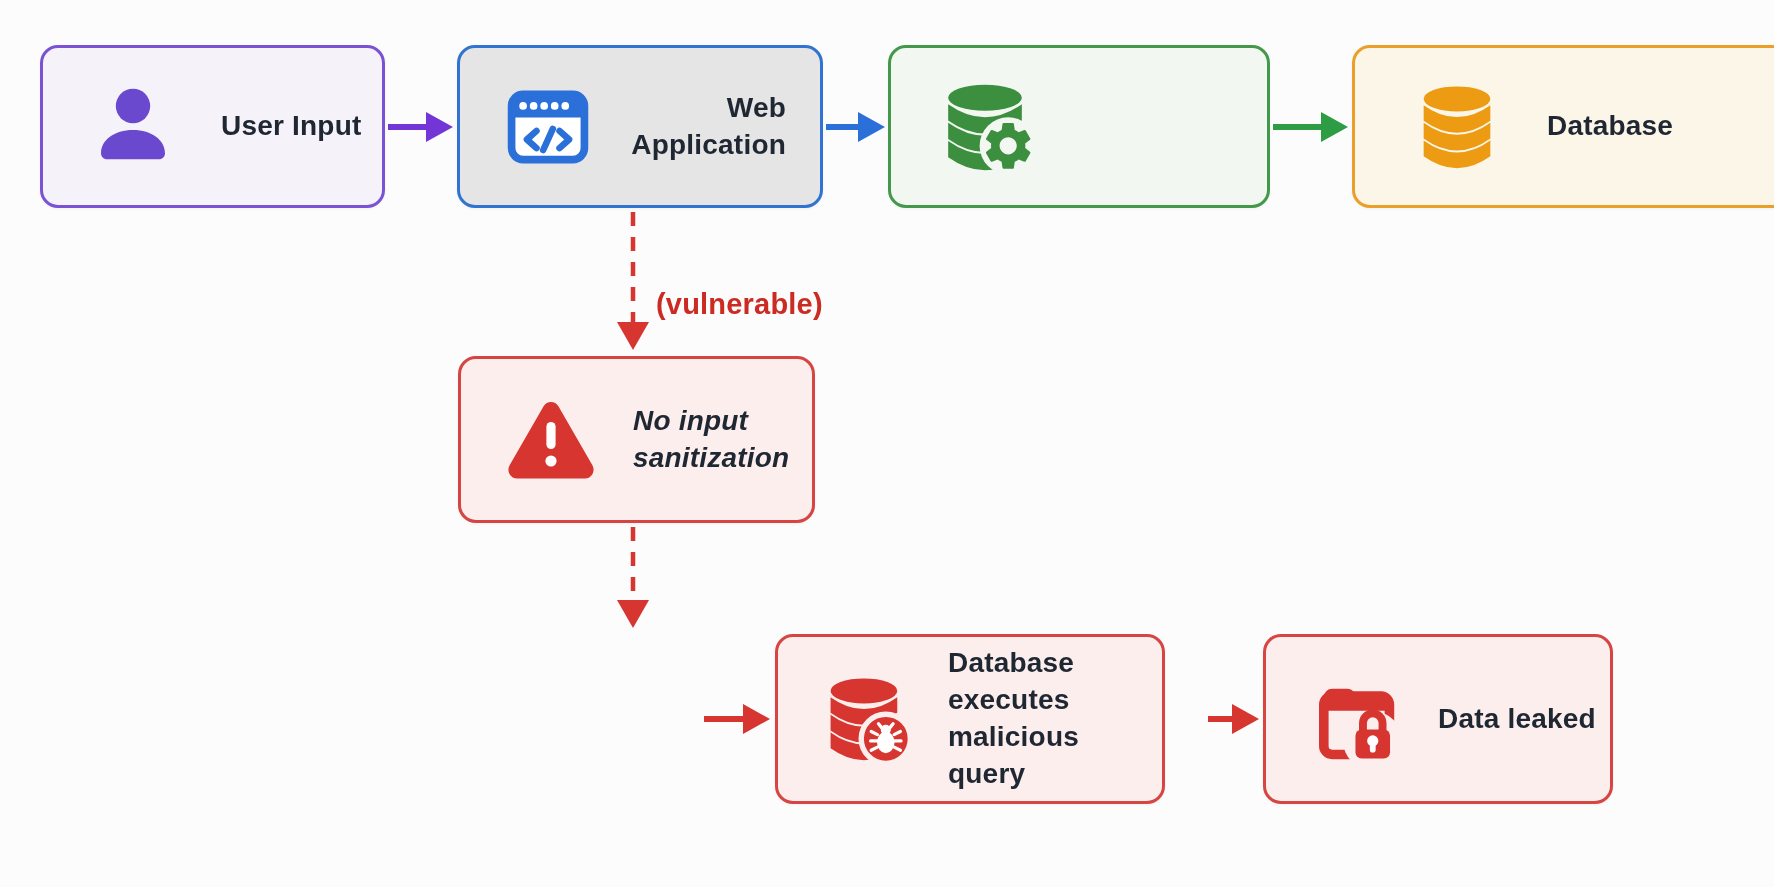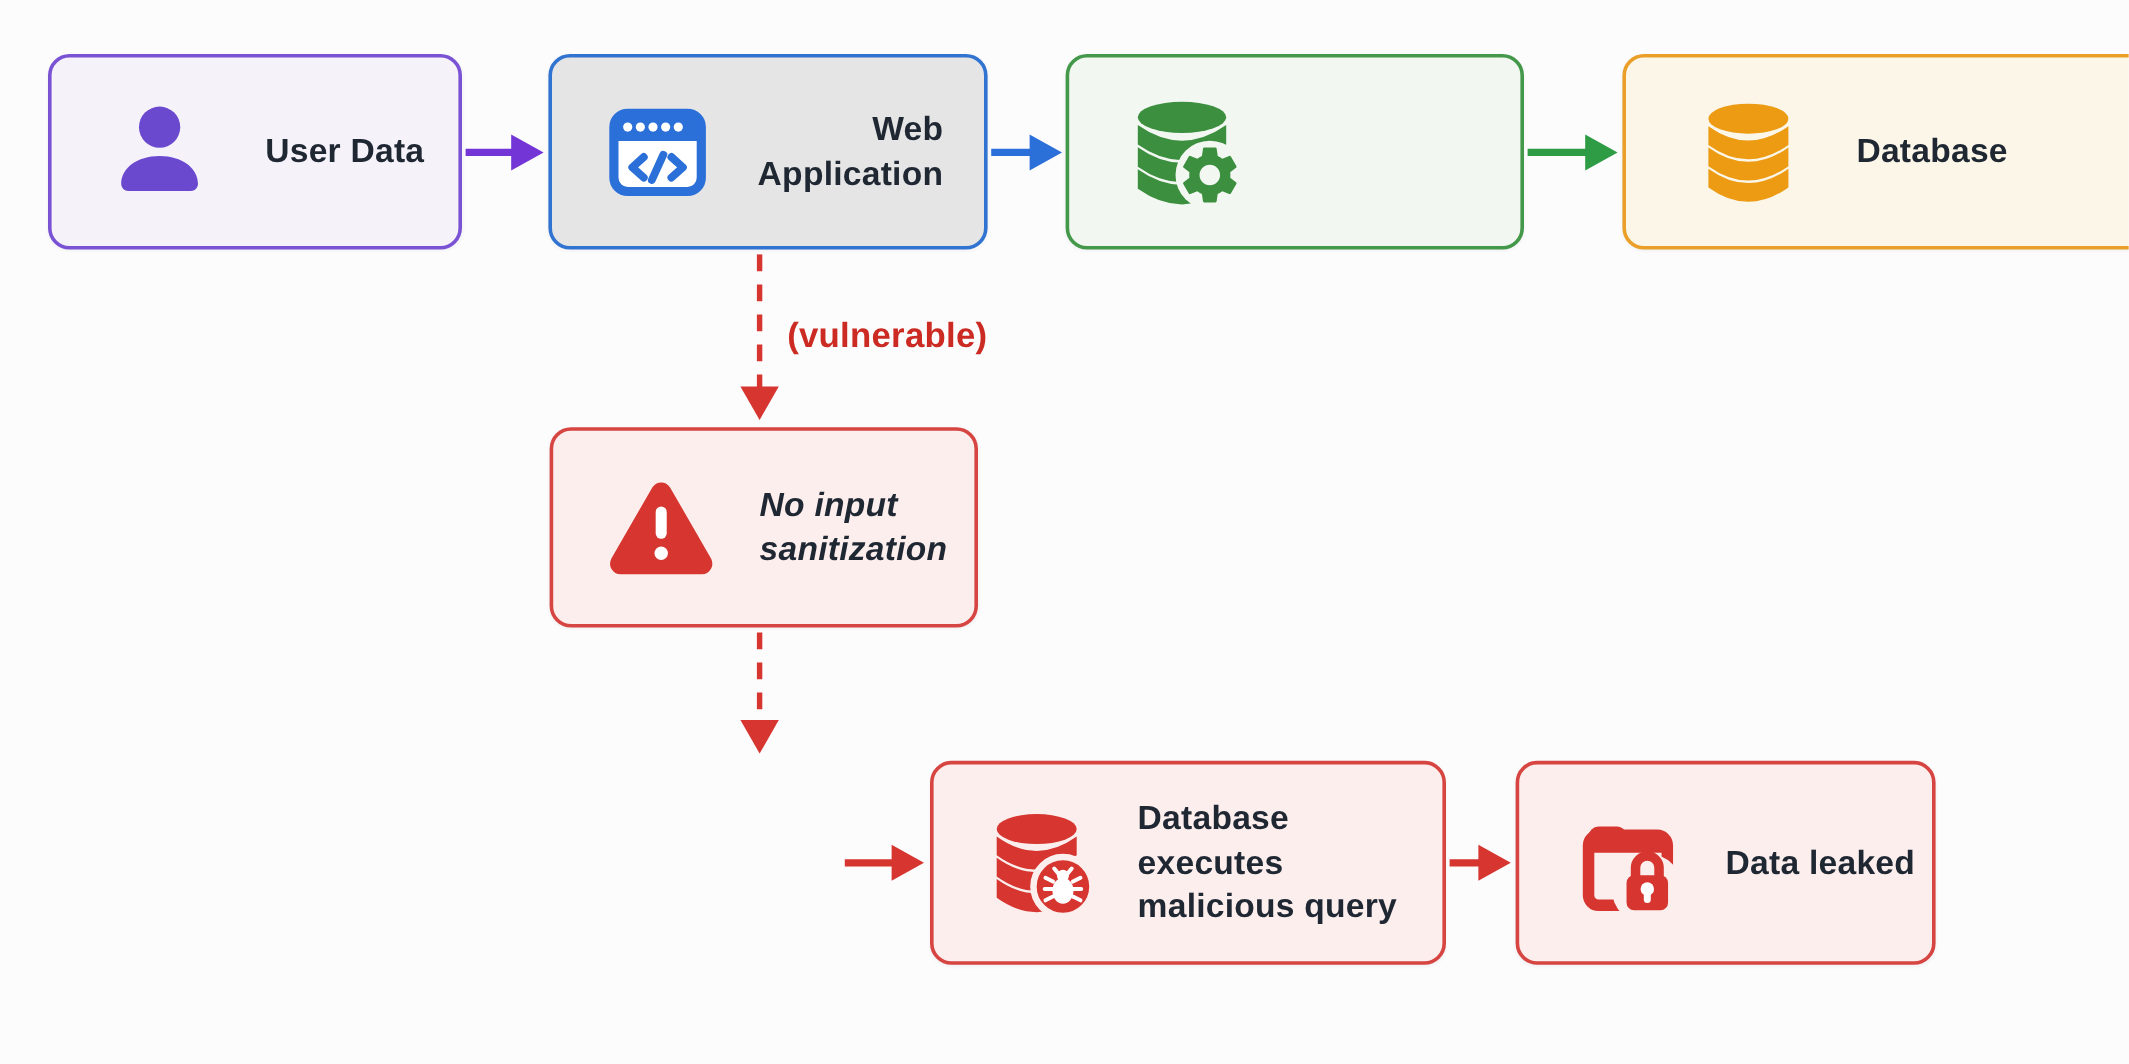--- a/index.html
+++ b/index.html
@@ -42,33 +42,33 @@
   }
   
   .n-user     { left: 40px;   top: 45px;  width: 345px; height: 163px; border-color:#7A52D4; background:#F5F2FA; }
   .n-web      { left: 457px;  top: 45px;  width: 366px; height: 163px; border-color:#3173D1; background:#e5e5e5; gap:14px;text-align:right; }
   .n-sql      { left: 888px;  top: 45px;  width: 382px; height: 163px; border-color:#44984A; background:#F2F8F1; gap:34px; }
   .n-db       { left: 1352px; top: 45px;  width: 454px; height: 163px; border-color:#E99F28; background:#FBF6E8; padding-left:52px; }
   
   .n-noinput  { left: 458px;  top: 356px; width: 357px; height: 167px; border-color:#D64541; background:#FBEEEC; gap:34px; }
   
   .n-attacker { left: 278px;  top: 634px; width: 422px; height: 170px; border-color:#D64541; background:#FBEEEC; padding-left:36px; gap:30px; }
-  .n-dbexec   { left: 775px;  top: 634px; width: 430px; height: 170px; border-color:#D64541; background:#FBEEEC; padding-left:38px; gap:32px; }
+  .n-dbexec   { left: 775px;  top: 634px; width: 390px; height: 170px; border-color:#D64541; background:#FBEEEC; padding-left:38px; gap:32px; }
   .n-leak     { left: 1263px; top: 634px; width: 350px; height: 170px; border-color:#D64541; background:#FBEEEC; padding-left:38px; gap:34px; }
 
   .n-web .label      { width: 178px; }
   .n-sql .label      { width: 168px; }
   .n-noinput .label  { width: 188px; font-style: italic; }
   .n-attacker .label { width: 228px; }
   .n-dbexec .label   { width: 262px; }
 
   .vuln-label {
     position: absolute;
     left: 656px;
-    top: 264px;
+    top: 288px;
     font-weight: 700;
     font-size: 29px;
     color: #CB2B22;
     letter-spacing: 0.2px;
     text-align: center;
   }
 </style>
 </head>
 <body>
 
@@ -112,21 +112,21 @@
     </g>
   </svg>
 
   <div class="vuln-label">(vulnerable)</div>
 
   <div class="node n-user">
     <svg class="icon" width="96" height="96" viewBox="0 0 48 48">
       <circle cx="24" cy="13.5" r="8.6" fill="#6A49CF"></circle>
       <path d="M24 25.5c-9.4 0-16 5.1-16 11.6 0 1.7 1.3 3 3 3h26c1.7 0 3-1.3 3-3 0-6.5-6.6-11.6-16-11.6z" fill="#6A49CF"></path>
     </svg>
-    <div class="label">User Data</div>
+    <div class="label">User Input</div>
   </div>
 
   <div class="node n-web">
     <svg class="icon" width="92" height="92" viewBox="0 0 48 48">
       <rect x="5" y="7" width="38" height="34" rx="6" fill="#FFFFFF" stroke="#2B6FD9" stroke-width="4"></rect>
       <path d="M11 7h26a6 6 0 0 1 6 6v6H5v-6a6 6 0 0 1 6-6z" fill="#2B6FD9"></path>
       <circle cx="11" cy="13" r="2" fill="#FFFFFF"></circle>
       <circle cx="16.5" cy="13" r="2" fill="#FFFFFF"></circle>
       <circle cx="22" cy="13" r="2" fill="#FFFFFF"></circle>
       <circle cx="27.5" cy="13" r="2" fill="#FFFFFF"></circle>

